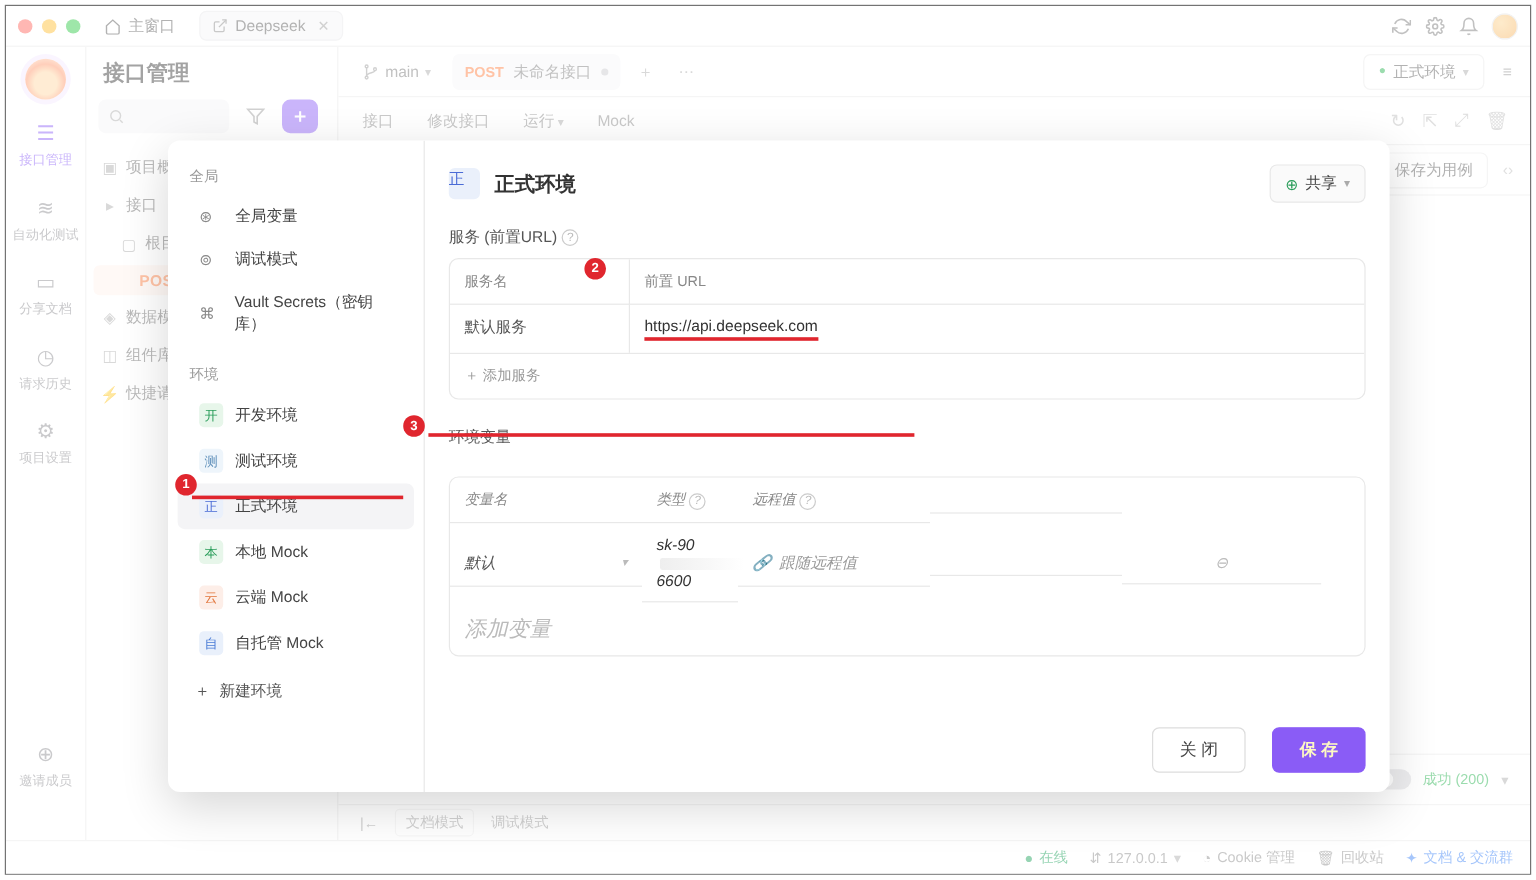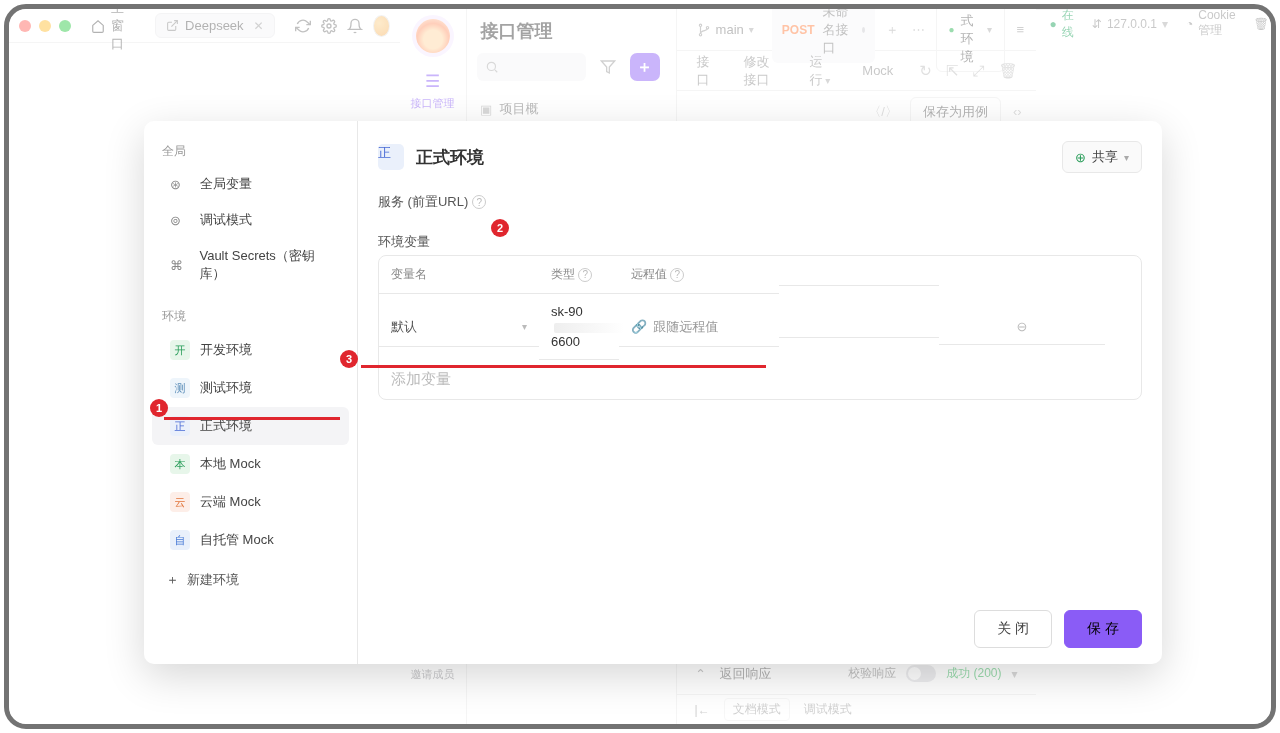--- a/index.html
+++ b/index.html
@@ -15,21 +15,21 @@
     --green: #22b14c;
     --hover: #f2f2f4;
   }
   * { box-sizing: border-box; }
   body {
     margin: 0; padding: 0; width: 1280px; height: 733px;
     font-family: -apple-system, BlinkMacSystemFont, "PingFang SC", "Microsoft YaHei", sans-serif;
     font-size: 13px; color: var(--text); background: #fff; overflow: hidden; position: relative;
   }
   
-  .frame { position:absolute; inset:4px; border:5px solid #737373; border-radius:22px; overflow:hidden; background:#fff; display:flex; flex-direction:row; }
+  .frame { position:absolute; inset:4px; border:1px solid #737373; border-radius:0; overflow:hidden; background:#fff; display:flex; flex-direction:column; }
   .titlebar { height:34px; display:flex; align-items:center; padding:0 10px; border-bottom:1px solid var(--border); gap:10px; }
   .traffic { display:flex; gap:8px; }
   .dot { width:12px; height:12px; border-radius:50%; }
   .dot.r{background:#ff5f57}.dot.y{background:#febc2e}.dot.g{background:#28c840}
   .wtab { display:flex; align-items:center; gap:6px; padding:4px 10px; border-radius:6px; color:#555; }
   .wtab.home svg{color:#555}
   .wtab.active { background:#f3f3f5; border:1px solid #e6e6e9; }
   .wtab .x { margin-left:4px; color:#999; font-size:12px; }
   .titlebar .spacer{flex:1}
   .ticon { width:18px;height:18px; display:flex;align-items:center;justify-content:center;color:#777; }
@@ -112,32 +112,32 @@
   .help{ width:14px;height:14px;border:1px solid #ccc;border-radius:50%;display:inline-flex;align-items:center;justify-content:center;font-size:10px;color:#bbb;}
   .svc-table{ margin-top:8px; border:1px solid var(--border); border-radius:8px; overflow:hidden;}
   .svc-head, .svc-row{ display:grid; grid-template-columns: 150px 1fr; }
   .svc-head > div{ padding:10px 12px; color:#888; font-size:12px; border-bottom:1px solid var(--border);}
   .svc-head > div:first-child{border-right:1px solid var(--border);}
   .svc-row > div{ padding:10px 12px; font-size:13px; }
   .svc-row > div:first-child{border-right:1px solid var(--border); color:#555;}
   .svc-row .url{ color:#333; }
   .svc-add{ padding:10px 12px; color:#999; font-size:12px; border-top:1px solid var(--border);}
   .underline-red{ border-bottom:3px solid var(--red); padding-bottom:2px; display:inline-block;}
-  .var-table{ margin-top:4px; border:1px solid var(--border); border-radius:8px; overflow:hidden;}
+  .var-table{ margin-top:24px; border:1px solid var(--border); border-radius:8px; overflow:hidden;font-style:italic;}
   .var-head, .var-row{ display:grid; grid-template-columns: 160px 80px 160px 160px 1fr 36px; align-items:center;}
   .var-head > div{ padding:10px 12px; color:#888; font-size:12px; border-bottom:1px solid var(--border);}
   .var-row > div{ padding:10px 12px; font-size:13px; border-bottom:1px solid var(--border);}
   .var-row .type{ color:#555; display:flex;align-items:center;justify-content:space-between;}
   .var-row .local{ color:#999; display:flex; align-items:center; gap:6px;}
   .var-row .del{ color:#bbb; text-align:center;}
-  .var-add{ padding:10px 12px; color:#bbb; font-size:15px;}
-  .modal-footer{ margin-top:auto; display:flex; justify-content:flex-end; gap:12px; padding-top:16px;text-align:right;}
+  .var-add{ padding:10px 12px; color:#bbb; font-size:18px;}
+  .modal-footer{ margin-top:auto; display:flex; justify-content:flex-end; gap:22px; padding-top:16px;text-align:right;}
   .btn{ padding:9px 22px; border-radius:6px; font-size:14px; cursor:pointer;}
   .btn.ghost{ border:1px solid #ddd; background:#fff; color:#444;}
-  .btn.primary{ background:var(--accent); color:#000000; border:1px solid var(--accent);}
+  .btn.primary{ background:var(--accent); color:#fef9c3; border:1px solid var(--accent);font-weight:bold;}
   
   .anno{ width:18px;height:18px;border-radius:50%;background:var(--red);color:#fff;font-size:11px;font-weight:700;display:flex;align-items:center;justify-content:center; position:absolute;}
   .redline{ position:absolute; height:3px; background:var(--red);}
   
   .draghandle{ height:14px; display:flex;align-items:center;justify-content:center;color:#ccc; font-size:10px; letter-spacing:2px;}
   svg{display:block}
 </style>
 </head>
 <body>
 
@@ -425,20 +425,33 @@
           <span class="g">⊕</span>
           <span>共享</span>
           <span style="font-size:10px;color:#aaa">▾</span>
         </div>
       </div>
 
       <div class="section-label">
         <span>服务 (前置URL)</span>
           <span class="help">?</span>
       </div>
+      <div class="svc-table">
+        <div class="svc-head">
+          <div>服务名</div>
+          <div>前置 URL</div>
+        </div>
+        <div class="svc-row">
+          <div>默认服务</div>
+          <div class="url" style="position:relative">
+            <span class="underline-red">https://api.deepseek.com</span>
+          </div>
+        </div>
+        <div class="svc-add">＋ <span>添加服务</span></div>
+      </div>
 
       <div class="section-label" style="margin-top:22px">环境变量</div>
       <div class="var-table">
         <div class="var-head">
           <div>变量名</div>
           <div><span>类型</span> <span class="help">?</span></div>
           <div><span>远程值</span> <span class="help">?</span></div>
           <div></div>
         </div>
         <div class="var-row" style="position:relative">

